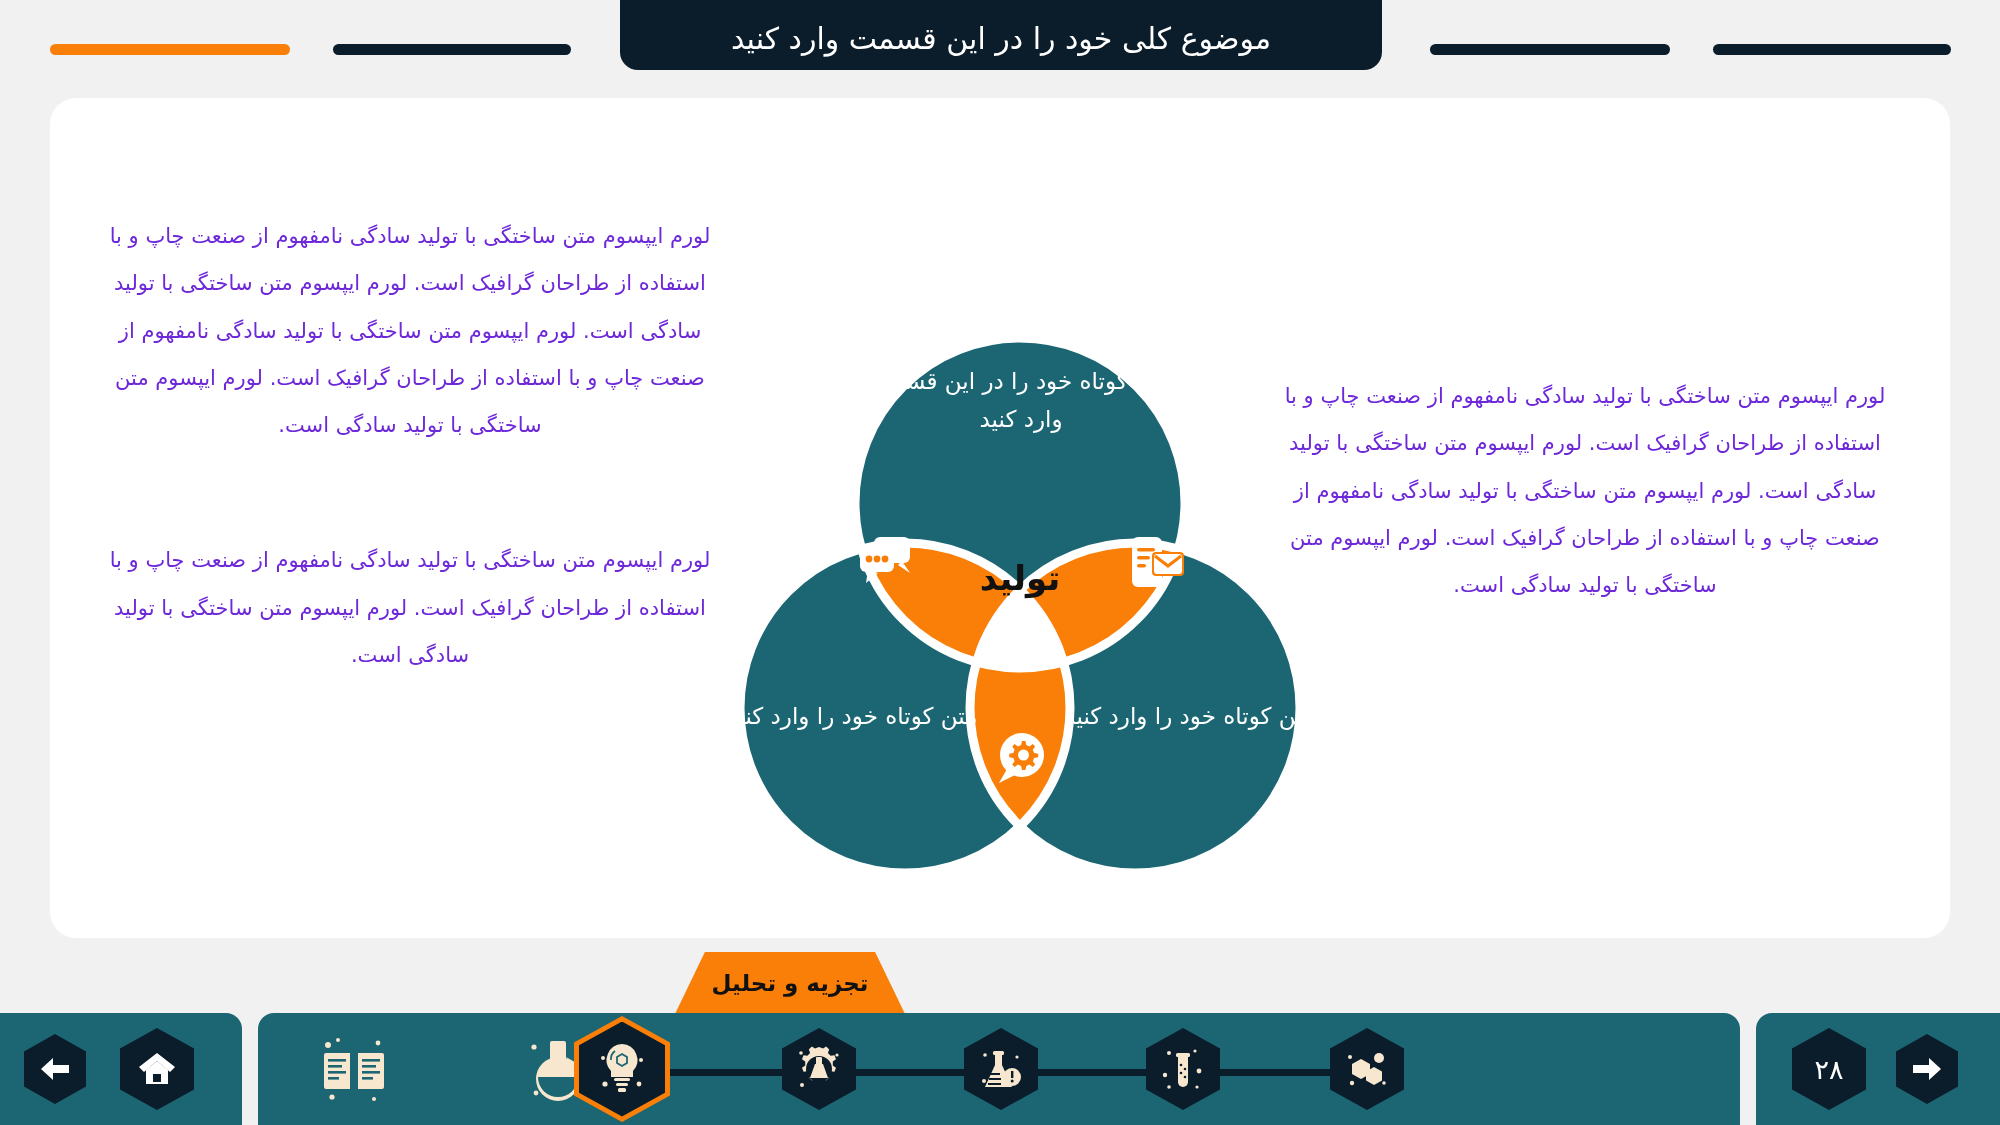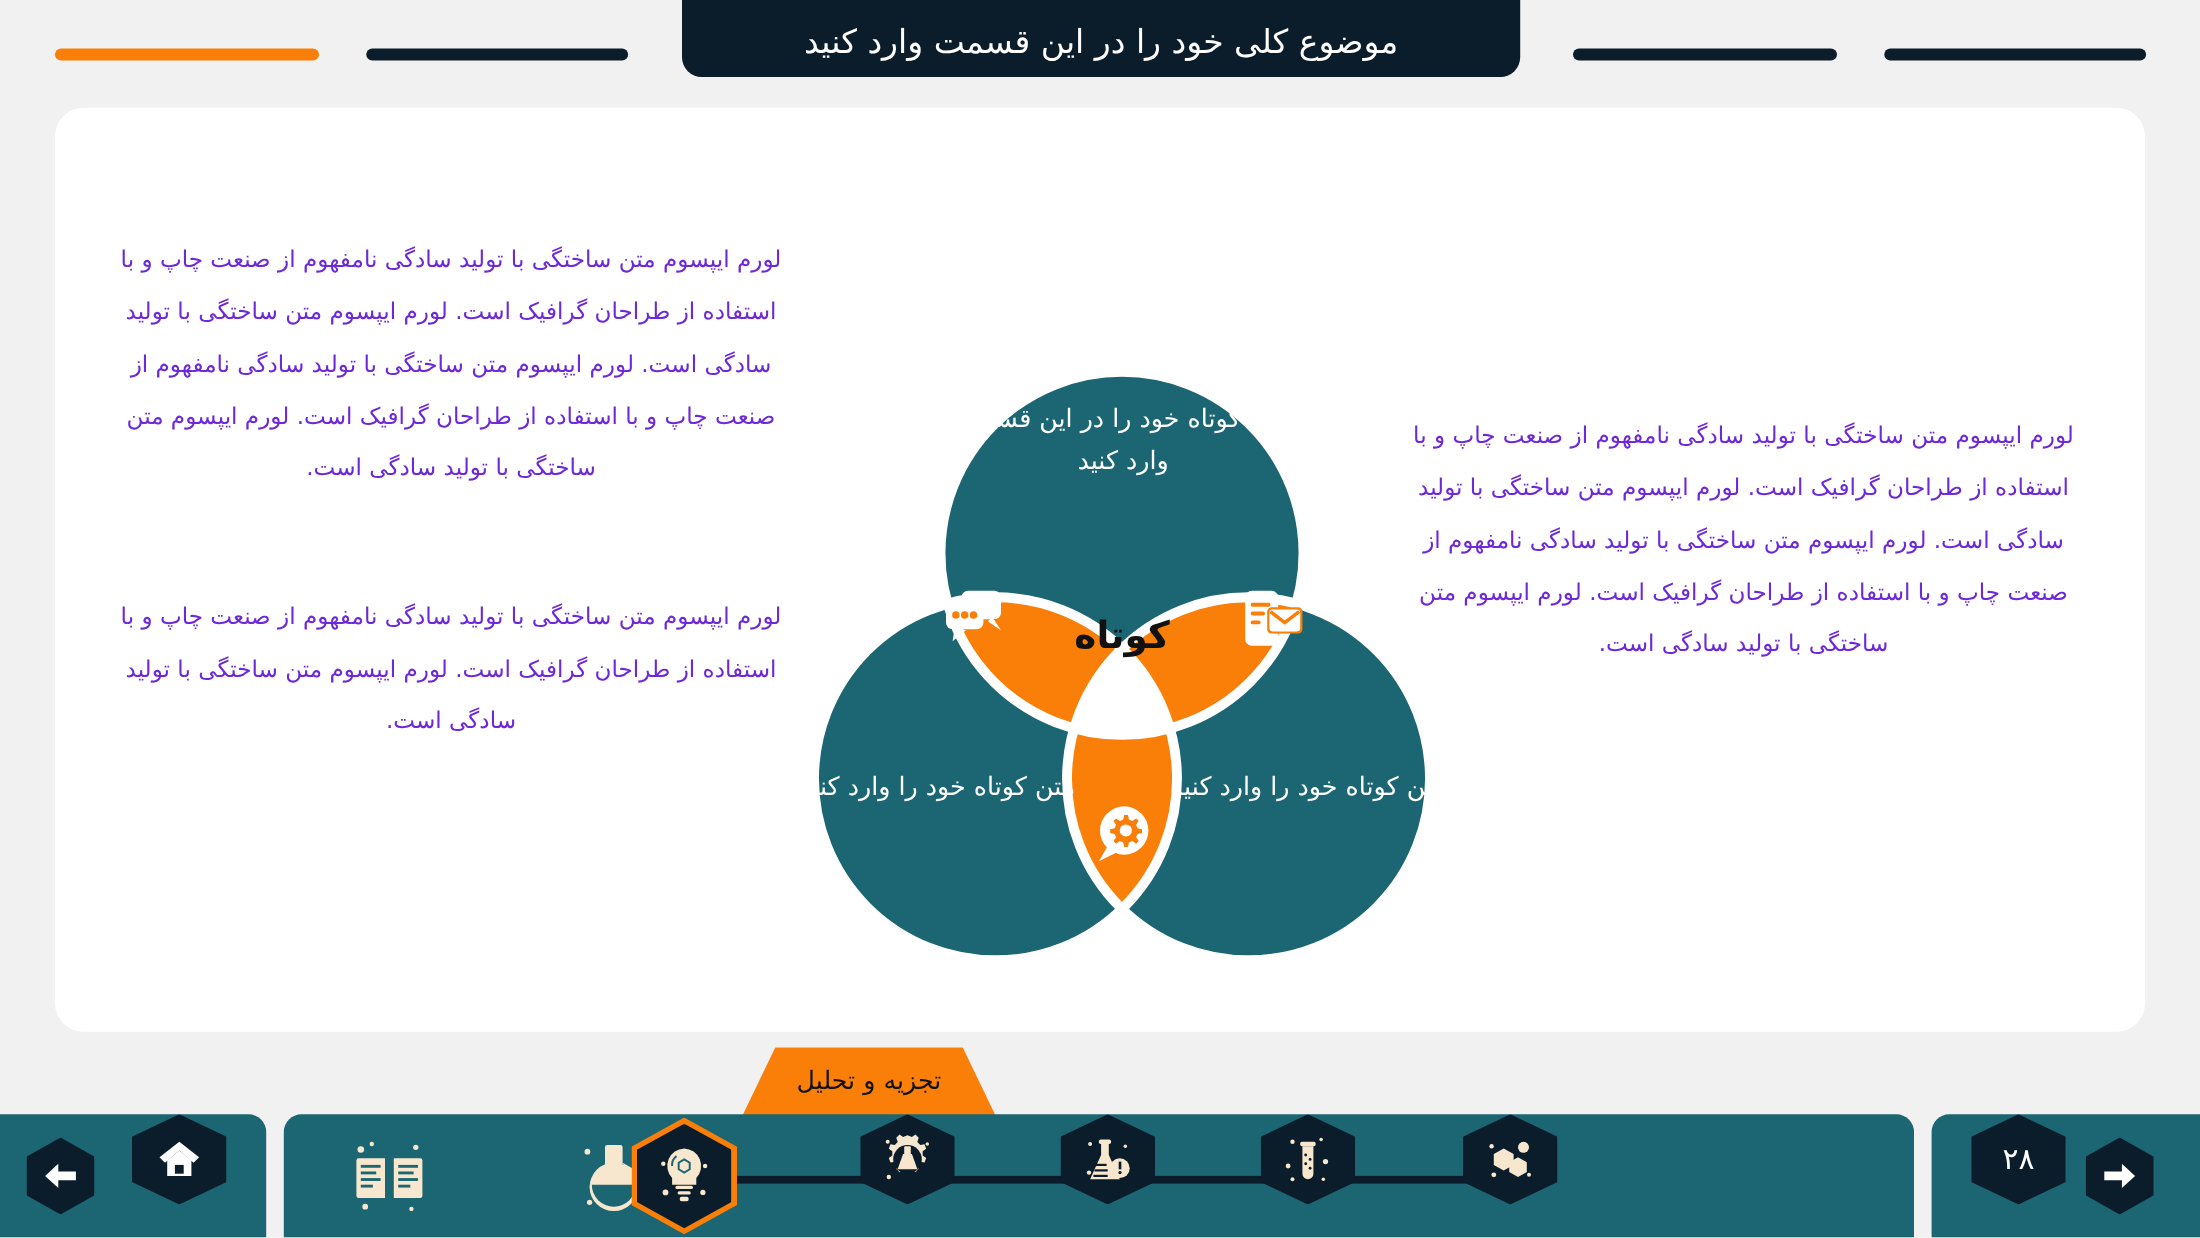--- a/index.html
+++ b/index.html
@@ -111,25 +111,25 @@
     height: 112px;
     background: #1b6672;
     border-radius: 16px 16px 0 0;
   }
   .nav-left  { left: 0px;    width: 242px;  border-radius: 0 16px 0 0; }
   .nav-mid   { left: 258px;  width: 1482px; }
   .nav-right { left: 1756px; width: 244px;  border-radius: 16px 0 0 0; }
 
   .hex {
     position: absolute;
-    width: 86px; height: 82px;
+    width: 74px; height: 82px;
     background: #0b1d2b;
     clip-path: polygon(50% 0%, 100% 25%, 100% 75%, 50% 100%, 0% 75%, 0% 25%);
     display: flex; align-items: center; justify-content: center;
-    top: 0;
+    top: 15px;
   }
   .hex.small { width: 62px; height: 70px; top: 21px; }
   .hex.active {
     width: 96px; height: 106px; top: 3px;
     background: #f97f08;
     clip-path: polygon(50% 0%, 100% 25%, 100% 75%, 50% 100%, 0% 75%, 0% 25%);
   }
   .hex.active .inner {
     width: 86px; height: 95px;
     background: #0b1d2b;
@@ -148,21 +148,21 @@
   
   .tab {
     position: absolute;
     left: 675px; top: 952px;
     width: 230px; height: 62px;
     background: #f97f08;
     clip-path: polygon(13% 0%, 87% 0%, 100% 100%, 0% 100%);
     display: flex; align-items: center; justify-content: center;
   }
   .tab-label {
-    color: #111111; font-size: 23px; direction: rtl; font-weight: 400;
+    color: #111111; font-size: 23px; direction: rtl; font-weight: 700;
   }
 </style>
 </head>
 <body>
 
 <div class="slide">
 
   <div class="deco orange d1"></div>
   <div class="deco dark d2"></div>
   <div class="deco dark d3"></div>
@@ -226,21 +226,21 @@
         </g>
 
         <circle cx="330" cy="200" r="165" fill="none" stroke="#ffffff" stroke-width="9"></circle>
         <circle cx="215" cy="405" r="165" fill="none" stroke="#ffffff" stroke-width="9"></circle>
         <circle cx="445" cy="405" r="165" fill="none" stroke="#ffffff" stroke-width="9"></circle>
       </svg>
 
       <div class="vlabel top">متن کوتاه خود را در این قسمت وارد کنید</div>
       <div class="vlabel left">متن کوتاه خود را وارد کنید</div>
       <div class="vlabel right">متن کوتاه خود را وارد کنید</div>
-      <div class="vcenter">کوتاه</div>
+      <div class="vcenter">تولید</div>
 
       <div class="vicon chat">
         <svg width="56" height="50" viewBox="0 0 56 50" fill="#ffffff">
           <rect x="16" y="2" width="36" height="26" rx="6"></rect>
           <path d="M44 26 L52 38 L40 30 Z"></path>
           <rect x="2" y="12" width="34" height="25" rx="6"></rect>
           <path d="M10 35 L8 48 L20 38 Z"></path>
           <circle cx="11" cy="24" r="3.4" fill="#f97f08"></circle>
           <circle cx="19" cy="24" r="3.4" fill="#f97f08"></circle>
           <circle cx="27" cy="24" r="3.4" fill="#f97f08"></circle>

